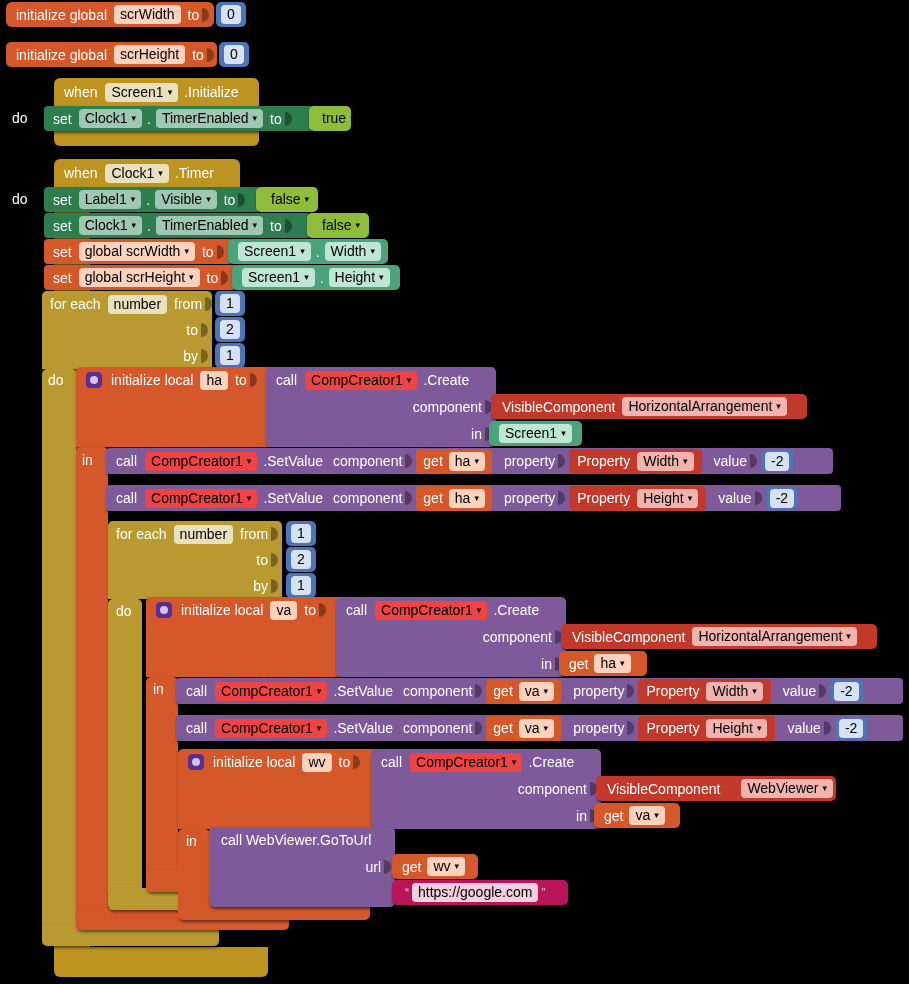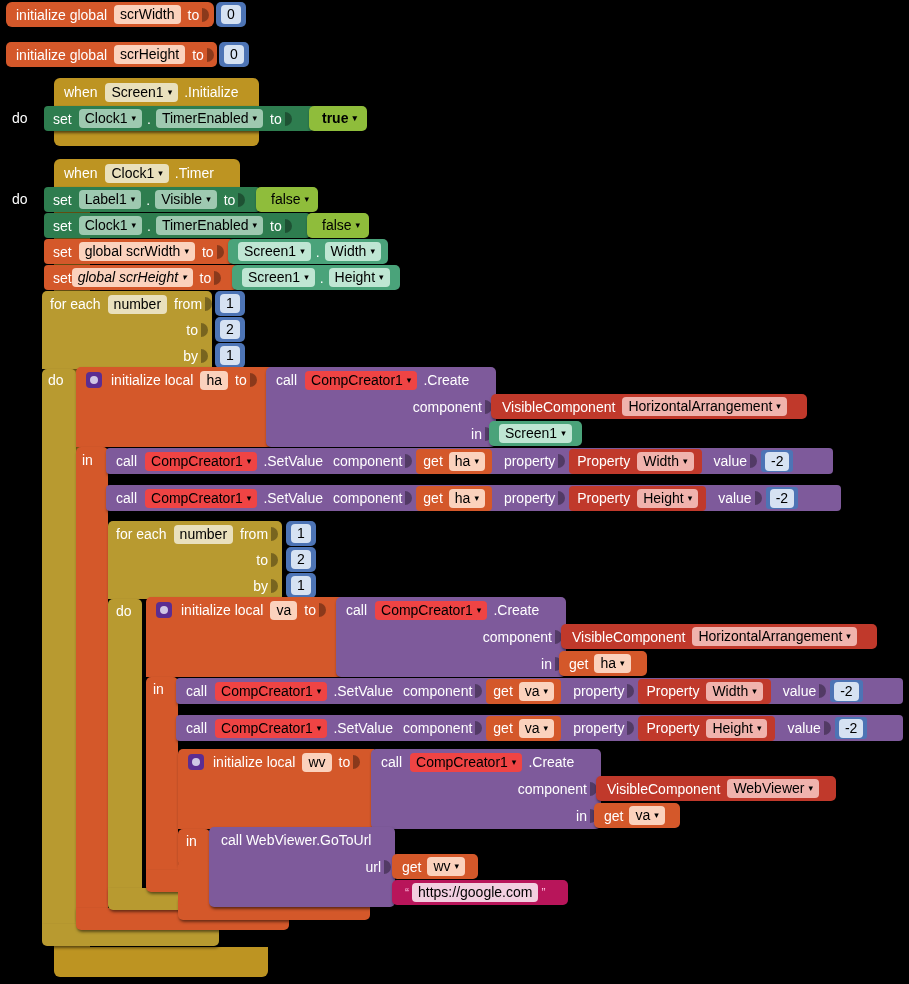--- a/index.html
+++ b/index.html
@@ -129,21 +129,21 @@
       </span>
       <span class="lbl" style="margin:0 5px;">.</span>
       <span class="fld f-set">
         <span>TimerEnabled</span>
           <span class="caret">▾</span>
       </span>
       <span class="lbl" style="margin-left:7px;">to</span>
       <span class="socket"></span>
     </div>
   </div>
-  <div class="blk c-logic shadow" style="left:309px; top:106px; width:58px; height:25px;font-weight:bold;">
+  <div class="blk c-logic shadow" style="left:309px; top:106px; width:42px; height:25px;">
     <div class="row" style="height:25px; padding-left:7px;">
       <span class="fld f-logic" style="background:transparent;">
         <span>true</span>
           <span class="caret">▾</span>
       </span>
     </div>
   </div>
 
   <div class="blk c-event" style="left:6px; top:159px; width:186px; height:28px; border-radius:6px 6px 0 0; box-shadow:1px 2px 3px rgba(0,0,0,0.5);">
     <div class="row" style="height:28px; padding-left:10px;">
@@ -231,21 +231,21 @@
       <span class="fld f-getter">
         <span>Width</span>
           <span class="caret">▾</span>
       </span>
     </div>
   </div>
 
   <div class="blk c-var shadow" style="left:44px; top:265px; width:193px; height:25px; border-radius:4px;">
     <div class="row" style="height:25px; padding-left:9px;">
       <span class="lbl">set</span>
-      <span class="fld f-var" style="margin-left:0;font-style:italic;">
+      <span class="fld f-var" style="margin-left:7px;">
         <span>global scrHeight</span>
           <span class="caret">▾</span>
       </span>
       <span class="lbl" style="margin-left:7px;">to</span>
       <span class="socket"></span>
     </div>
   </div>
   <div class="blk c-getter shadow" style="left:232px; top:265px; width:168px; height:25px;">
     <div class="row" style="height:25px; padding-left:10px;">
       <span class="fld f-getter">
@@ -595,21 +595,21 @@
       <span class="socket"></span>
     </div>
     <div class="row" style="height:27px; justify-content:flex-end;">
       <span class="lbl">in</span>
       <span class="socket"></span>
     </div>
   </div>
   <div class="blk c-dict shadow" style="left:596px; top:776px; width:240px; height:25px;">
     <div class="row" style="height:25px; padding-left:11px;">
       <span class="lbl">VisibleComponent</span>
-      <span class="fld f-dict" style="margin-left:7px;justify-content:flex-end;">
+      <span class="fld f-dict" style="margin-left:21px;justify-content:flex-end;">
         <span>WebViewer</span>
           <span class="caret">▾</span>
       </span>
     </div>
   </div>
   <div class="blk c-var shadow" style="left:594px; top:803px; width:86px; height:25px;">
     <div class="row" style="height:25px; padding-left:10px;">
       <span class="lbl">get</span>
       <span class="fld f-var" style="margin-left:6px;">
         <span>va</span>

